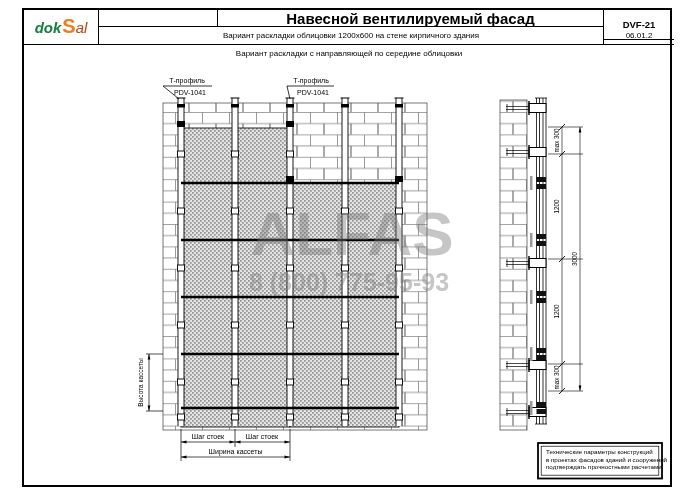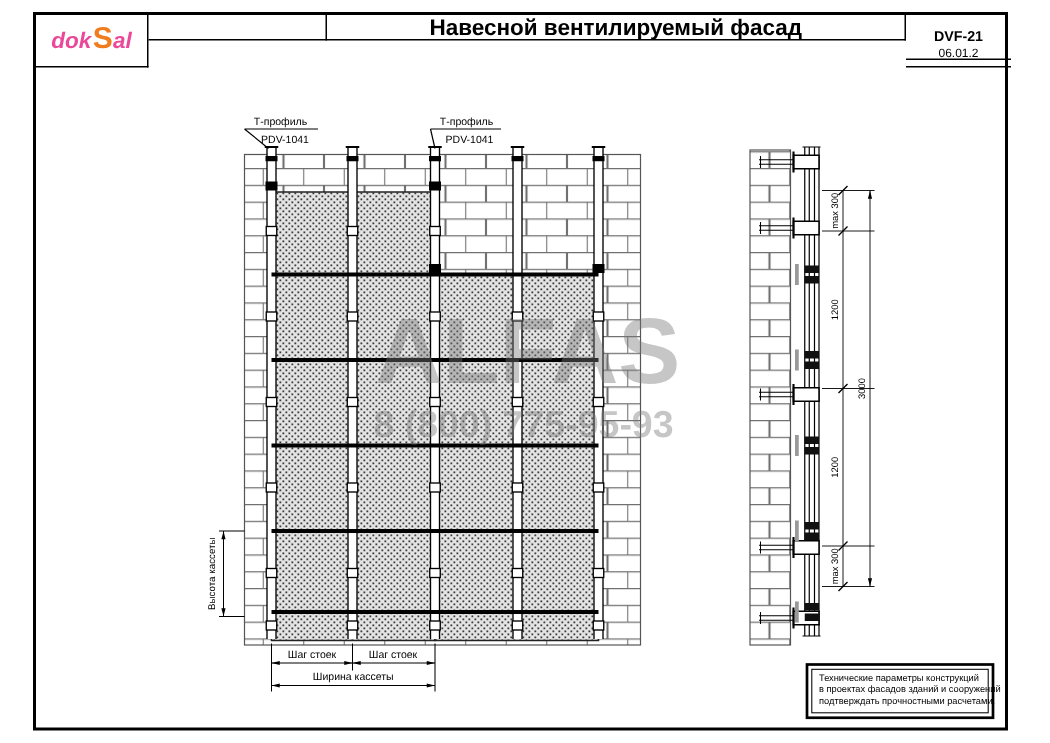--- a/index.html
+++ b/index.html
@@ -12,23 +12,23 @@
   .cell{position:absolute;box-sizing:border-box;display:flex;align-items:center;justify-content:center;
         color:#000;white-space:nowrap;overflow:hidden;}
   .bb{border-bottom:1.4px solid #000;} .br{border-right:1.4px solid #000;}
   #logo-cell{left:0;top:0;width:75px;height:35px;}
   #gap-cell{left:75px;top:0;width:119px;height:17px;}
   #title-cell{left:194px;top:0;width:386px;height:17px;font-weight:bold;font-size:15px;}
   #code-cell{left:580px;top:0;width:70px;height:30px;font-weight:bold;font-size:9.5px;}
   #subtitle-cell{left:75px;top:17px;width:505px;height:18px;font-size:8px;}
   #code2-cell{left:580px;top:17px;width:70px;height:18px;font-size:8px;text-align:center;}
   #caption-cell{left:0;top:35px;width:650px;height:17px;font-size:8px;}
-  .logo-dok{color:#ec4899;font-style:italic;font-weight:bold;font-size:15px;}
+  .logo-dok{color:#15803d;font-style:italic;font-weight:bold;font-size:15px;}
   .logo-s{color:#f07c1e;font-weight:bold;font-size:20px;margin:0 0 2px 1px;}
-  .logo-al{color:#ec4899;font-style:italic;font-weight:bold;font-size:15px;}
+  .logo-al{color:#c2410c;font-style:italic;font-weight:normal;font-size:15px;}
   
   text{font-family:"Liberation Sans","DejaVu Sans",sans-serif;fill:#000;}
   .t7{font-size:7px;} .t65{font-size:6.5px;} .t63{font-size:6.3px;} .t62{font-size:6.2px;}
   .wm{font-weight:bold;fill:rgba(120,120,120,0.42);}
 </style>
 </head>
 <body>
 
 <div id="page">
 
@@ -224,16 +224,18 @@
 
   <div id="sheet">
     <div id="logo-cell" class="cell br bb">
       <span class="logo-dok">dok</span>
         <span class="logo-s">S</span>
         <span class="logo-al">al</span>
     </div>
     <div id="gap-cell" class="cell br bb"></div>
     <div id="title-cell" class="cell br bb">Навесной вентилируемый фасад</div>
     <div id="code-cell" class="cell bb">DVF-21</div>
+    <div id="subtitle-cell" class="cell br bb">Вариант раскладки облицовки 1200x600 на стене кирпичного здания</div>
     <div id="code2-cell" class="cell bb">06.01.2</div>
+    <div id="caption-cell" class="cell">Вариант раскладки с направляющей по середине облицовки</div>
   </div>
 
 </div>
 
 </body></html>

